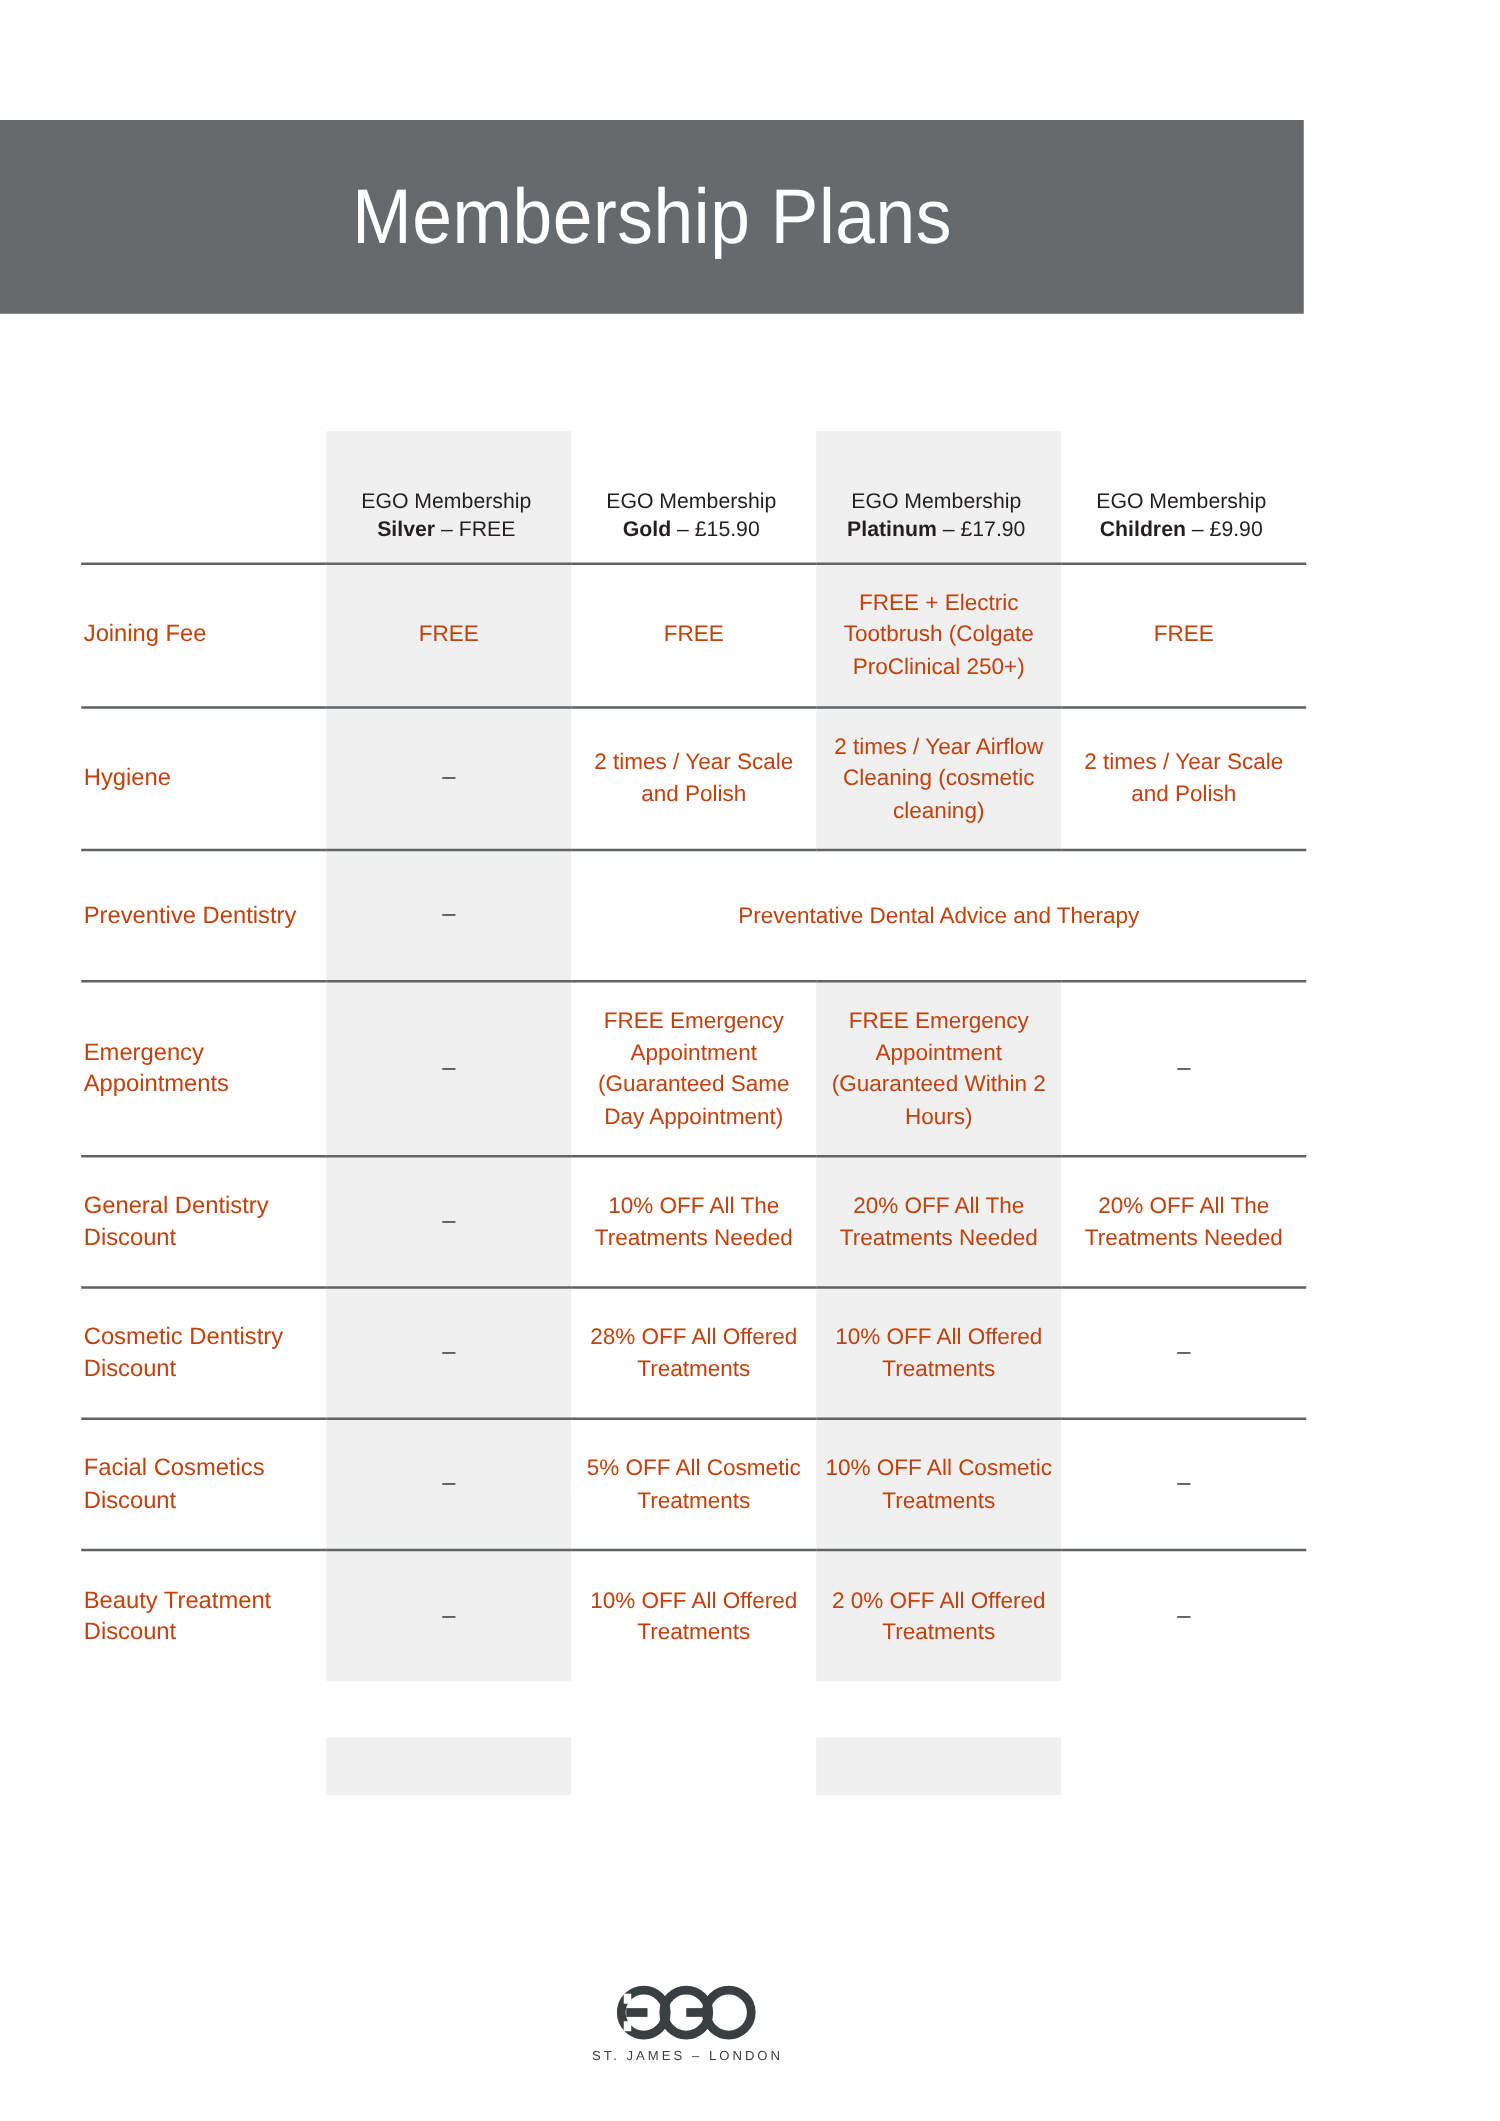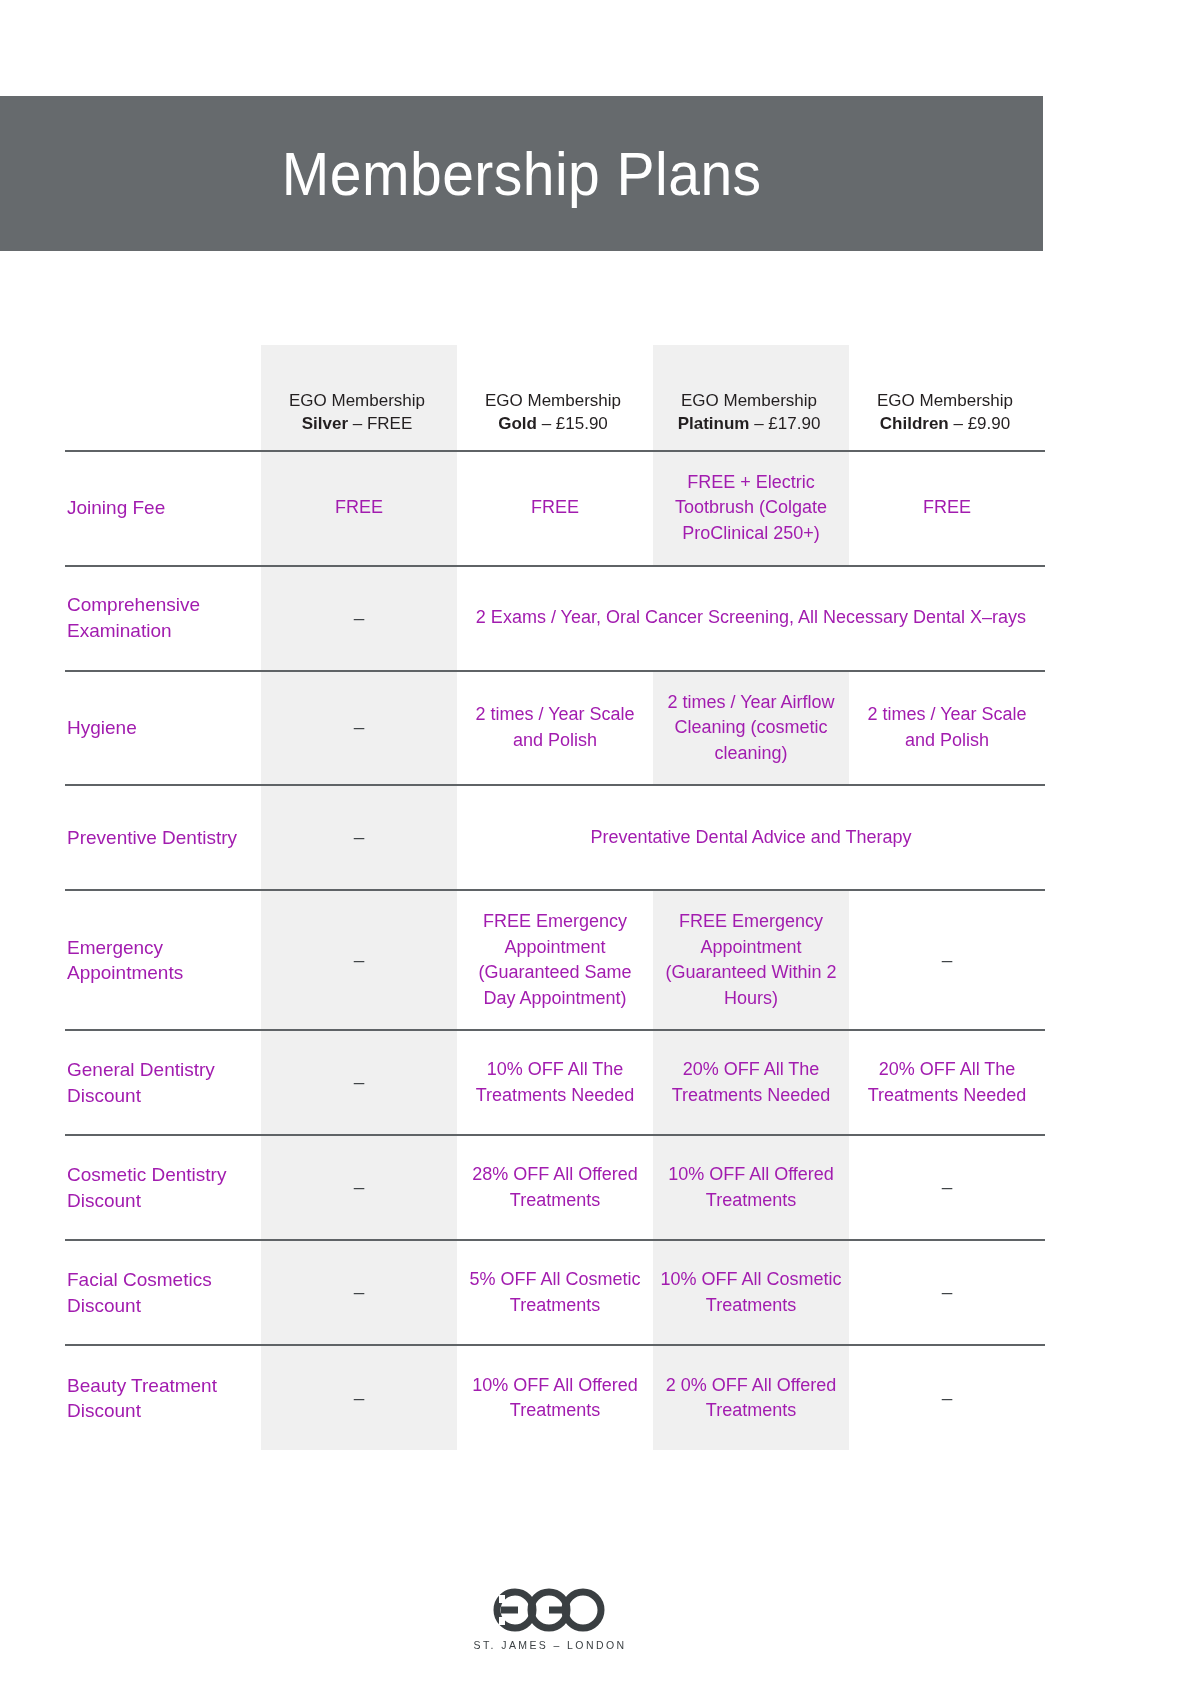--- a/index.html
+++ b/index.html
@@ -81,21 +81,21 @@
   .plan-sep   { font-weight: 400; }
   .plan-price { font-weight: 400; }
 
   
   tr.data-row td {
     border-top: 2px solid #5f6366;
     vertical-align: middle;
     text-align: center;
     font-size: 18px;
     line-height: 1.42;
-    color: #a21caf;
+    color: #c2410c;
     padding: 18px 6px;
     height: 105px;
   }
   tr.data-row td.feature {
     text-align: left;
     padding-left: 2px;
     padding-right: 22px;
     font-size: 19px;
     line-height: 1.35;
   }
@@ -190,25 +190,20 @@
       </tr>
 
       <tr class="data-row">
         <td class="feature">Joining Fee</td>
         <td class="shade-cell">FREE</td>
         <td>FREE</td>
         <td class="shade-cell small-text">FREE + Electric Tootbrush (Colgate ProClinical 250+)</td>
         <td>FREE</td>
       </tr>
 
-      <tr class="data-row">
-        <td class="feature">Comprehensive Examination</td>
-        <td class="shade-cell dash">–</td>
-        <td class="merged" colspan="3">2 Exams / Year, Oral Cancer Screening, All Necessary Dental X–rays</td>
-      </tr>
 
       <tr class="data-row">
         <td class="feature">Hygiene</td>
         <td class="shade-cell dash">–</td>
         <td>2 times / Year Scale and Polish</td>
         <td class="shade-cell">2 times / Year Airflow Cleaning (cosmetic cleaning)</td>
         <td>2 times / Year Scale and Polish</td>
       </tr>
 
       <tr class="data-row">

